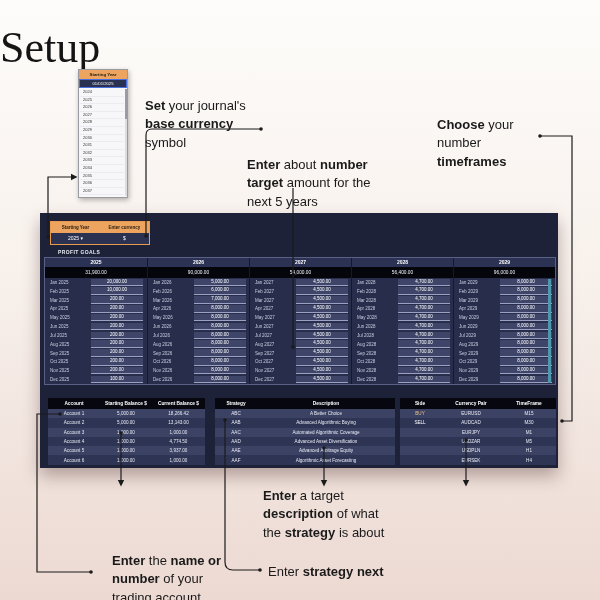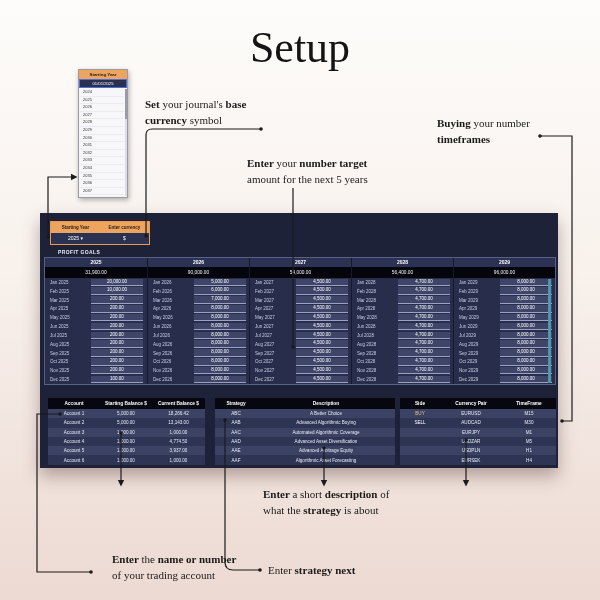--- a/index.html
+++ b/index.html
@@ -1,23 +1,23 @@
 <!DOCTYPE html>
 <html style="--accent: #eda45f; --panel: #1d2238; --teal: #4e98ae;"><head>
 <meta charset="utf-8">
 <style>
   html,body{margin:0;padding:0;}
   .stage{position:relative;width:600px;height:600px;overflow:hidden;
     font-family:"Liberation Sans",sans-serif;
     background:linear-gradient(180deg,#fdfcfa 0%,#f8f1ec 45%,#ecd9d2 100%);}
-  .title{position:absolute;top:22px;left:0;right:0;text-align:center;
+  .title{position:absolute;top:22px;left:0;right:0;text-align:left;
     font-family:"Liberation Serif",serif;font-size:44px;color:#141414;}
 
   
-  .note{position:absolute;font-family:Liberation Serif, serif;font-size:11px;
+  .note{position:absolute;font-family:Liberation Sans, sans-serif;font-size:13px;
     line-height:1.42;color:#1a1a1a;z-index:4;}
   .note b{font-weight:bold;}
   #note-currency{left:145px;top:97px;width:104px;}
   #note-timeframes{left:437px;top:116px;width:95px;}
   #note-target{left:247px;top:156px;width:130px;}
   #note-balance{left:55px;top:487px;width:128px;}
   #note-desc{left:263px;top:487px;width:130px;}
   #note-pairs{left:420px;top:487px;width:112px;}
   #note-account{left:112px;top:552px;width:134px;}
   #note-strategy{left:268px;top:563px;white-space:nowrap;}
@@ -102,23 +102,23 @@
         <div class="dd-item">2036</div>
         <div class="dd-item">2037</div>
         <div class="dd-item">2038</div>
       </div>
     <div class="dd-scroll">
       <div class="dd-thumb"></div>
     </div>
   </div>
 
   <div class="note" id="note-currency"><b>Set </b><span>your journal's </span><b>base currency</b><span> symbol</span></div>
-  <div class="note" id="note-timeframes"><b>Buying </b><span>your number </span><b>timeframes</b></div>
-  <div class="note" id="note-target"><b>Enter </b><span>your </span><b>number target</b><span> amount for the next 5 years</span></div>
-  <div class="note" id="note-desc"><b>Enter </b><span>a short </span><b>description</b><span> of what the </span><b>strategy</b><span> is about</span></div>
+  <div class="note" id="note-timeframes"><b>Choose </b><span>your number </span><b>timeframes</b></div>
+  <div class="note" id="note-target"><b>Enter </b><span>about </span><b>number target</b><span> amount for the next 5 years</span></div>
+  <div class="note" id="note-desc"><b>Enter </b><span>a target </span><b>description</b><span> of what the </span><b>strategy</b><span> is about</span></div>
   <div class="note" id="note-account"><b>Enter </b><span>the </span><b>name or number</b><span> of your trading account</span></div>
   <div class="note" id="note-strategy"><span>Enter </span><b>strategy next</b></div>
 
   <svg class="connectors" width="600" height="600" viewBox="0 0 600 600">
     <g stroke="#1b1b1b" stroke-width="1.2" fill="none">
       <path d="M48,237 V177 H71"></path>
       <path d="M261,129 H152 Q146,129 146,135 V236"></path>
       <path d="M293,188 V347"></path>
       <path d="M540,136 H572 V421 H562"></path>
       <path d="M121,433 V480"></path>

